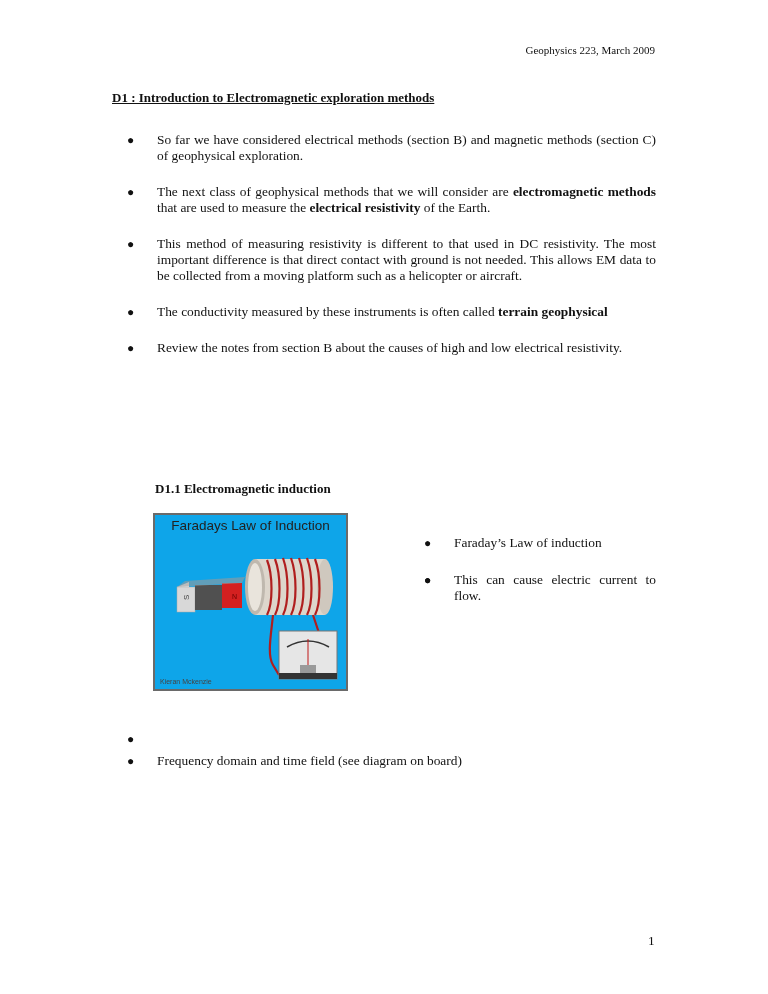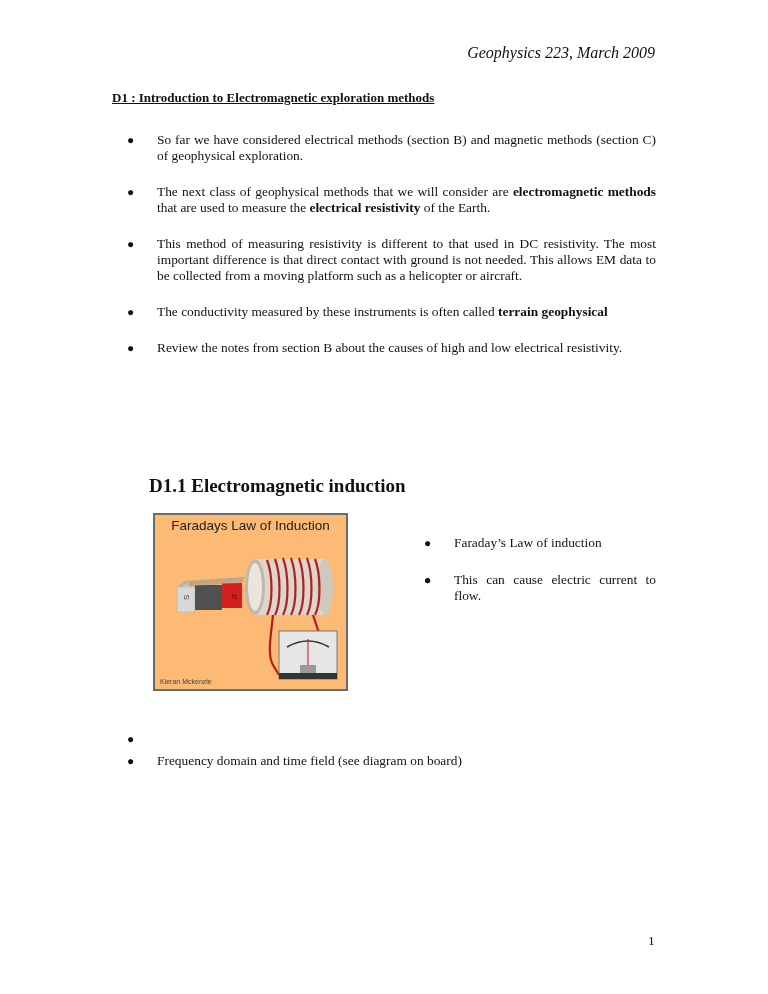--- a/index.html
+++ b/index.html
@@ -4,41 +4,41 @@
   <style>
     html, body { margin: 0; padding: 0; background: #ffffff; }
     body {
       width: 768px; height: 994px; position: relative; overflow: hidden;
       font-family: "Liberation Serif", "DejaVu Serif", serif;
       color: #111111;
       font-size: 13.4px;
     }
     .header-right {
       position: absolute; top: 44px; right: 113px;
-      font-style: italic; font-size: 16px;
+      font-size: 11px;
     }
     .title {
       position: absolute; top: 90px; left: 112px;
       font-weight: bold; font-size: 13px; text-decoration: underline;
       margin: 0;
     }
     .bullets { position: absolute; left: 123px; width: 533px; margin: 0; padding: 0; list-style: none; }
     .bullets li { position: relative; padding-left: 34px; line-height: 16px; text-align: justify; text-align-last: left; }
     .bullets li .dot {
       position: absolute; left: 4px; top: 0; font-size: 12px;
     }
     .b1 { top: 132px; }
     .b1 li { margin-bottom: 20px; }
     .subhead {
       position: absolute; top: 463px; left: 137px;
-      font-weight: bold; font-size: 19px; margin: 12px;
+      font-weight: bold; font-size: 13px; margin: 18px;
     }
     .figure {
       position: absolute; left: 153px; top: 513px; width: 195px; height: 178px;
-      border: 2px solid #6a6a6a; background: #fdba74; box-sizing: border-box;
+      border: 2px solid #6a6a6a; background: #0ea5e9; box-sizing: border-box;
     }
     .figure .fig-title {
       position: absolute; top: 3px; left: 0; right: 0; text-align: center;
       font-family: "Liberation Sans", "DejaVu Sans", sans-serif; font-size: 13.5px; color: #222;
     }
     .figure .fig-credit {
       position: absolute; bottom: 4px; left: 5px;
       font-family: "Liberation Sans", "DejaVu Sans", sans-serif; font-size: 7px; color: #444;
     }
     .figure svg { position: absolute; left: 0; top: 0; }

